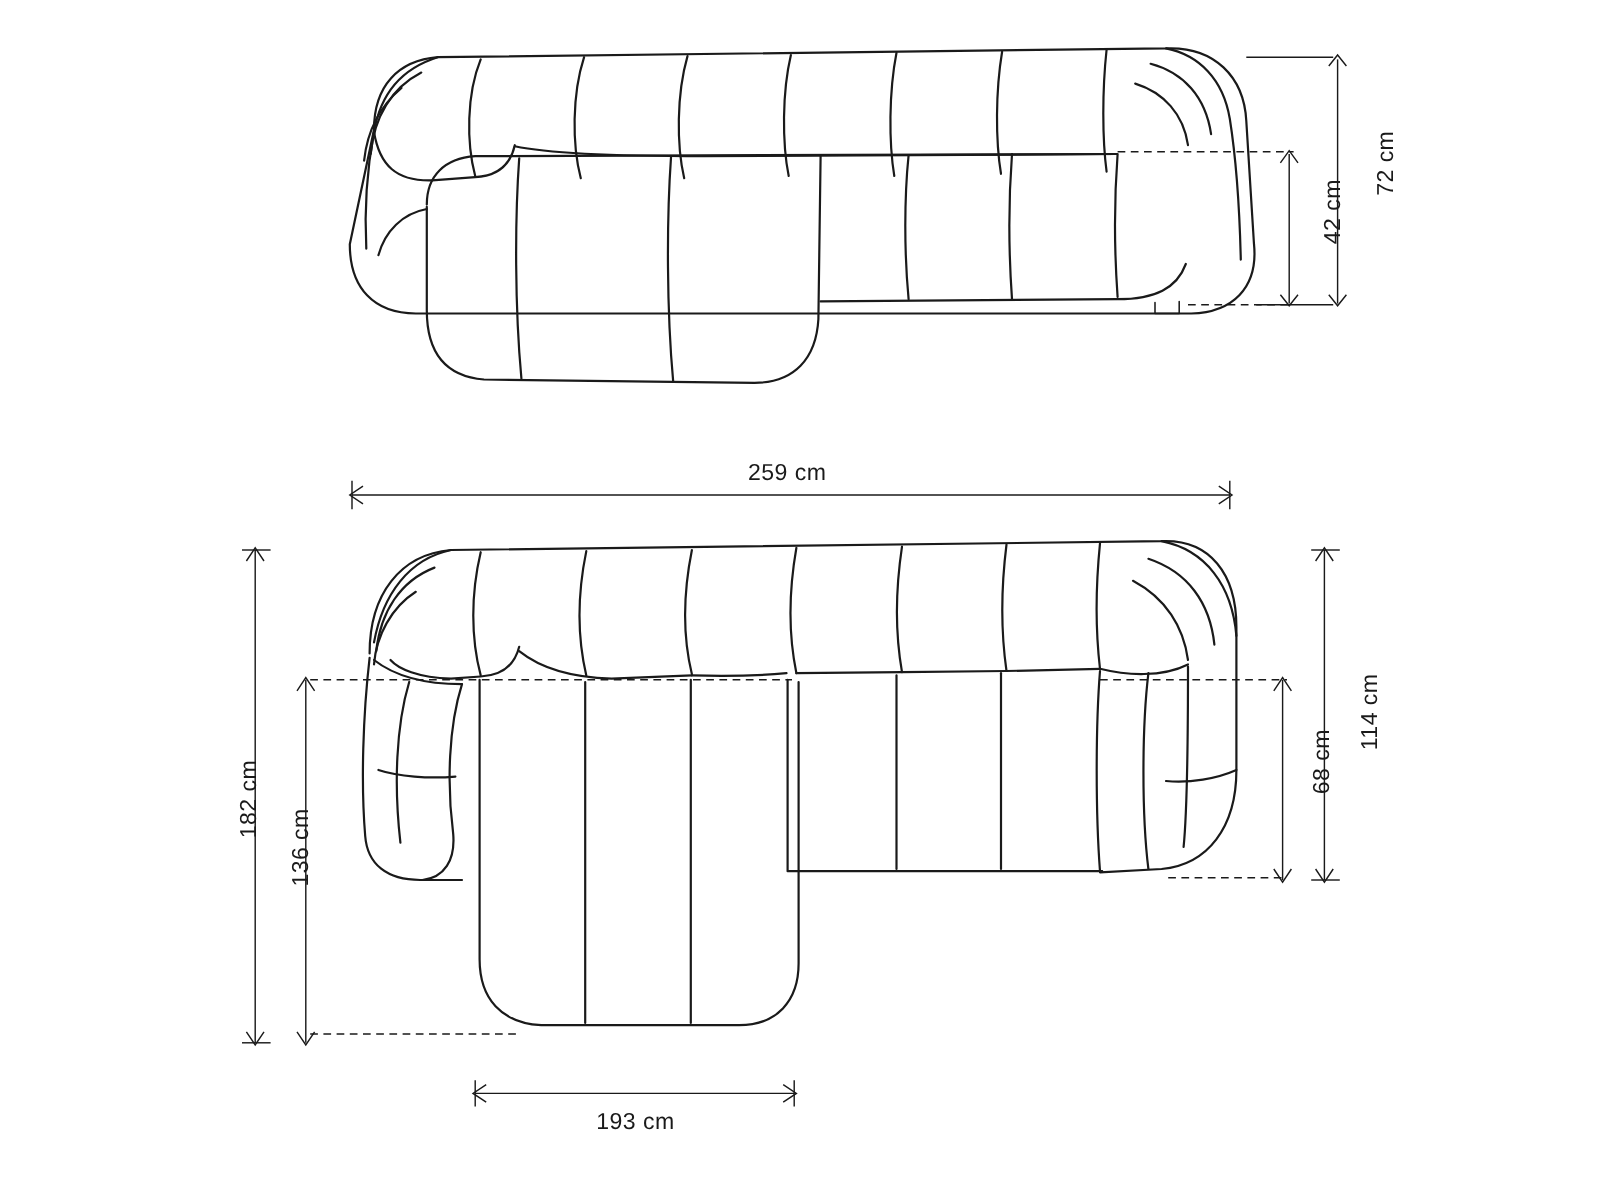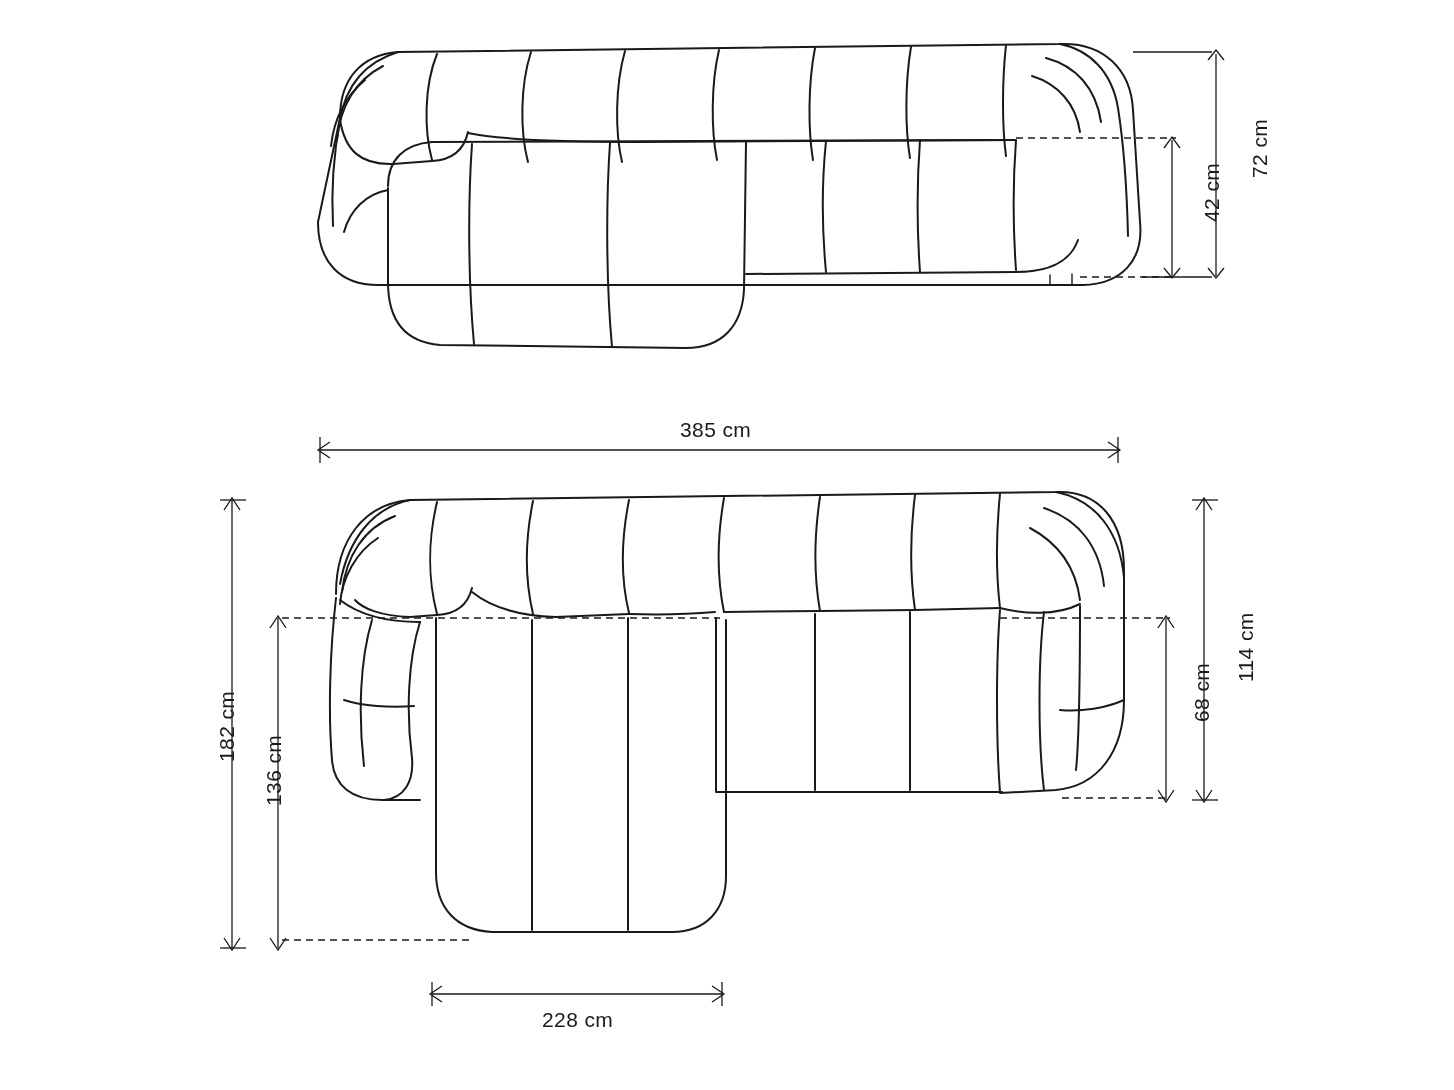--- a/index.html
+++ b/index.html
@@ -251,25 +251,25 @@
       <path class="dimline" d="M 712 986 L 724 994 L 712 1002"></path>
       <path class="dimline" d="M 432 982 L 432 1006"></path>
       <path class="dimline" d="M 722 982 L 722 1006"></path>
     </g>
   </svg>
 
   <div class="dim-label vert" style="left: 1248px; top: 178px;">72 cm</div>
 
   <div class="dim-label vert" style="left: 1200px; top: 222px;">42 cm</div>
 
-  <div class="dim-label" style="left: 680px; top: 418px;">385 cm</div>
+  <div class="dim-label" style="left: 680px; top: 418px;">259 cm</div>
 
   <div class="dim-label vert" style="left: 215px; top: 762px;">182 cm</div>
 
   <div class="dim-label vert" style="left: 262px; top: 806px;">136 cm</div>
 
   <div class="dim-label vert" style="left: 1234px; top: 682px;">114 cm</div>
 
   <div class="dim-label vert" style="left: 1190px; top: 722px;">68 cm</div>
 
-  <div class="dim-label" style="left: 542px; top: 1008px;">228 cm</div>
+  <div class="dim-label" style="left: 542px; top: 1008px;">193 cm</div>
 
 </div>
 
 </body></html>

